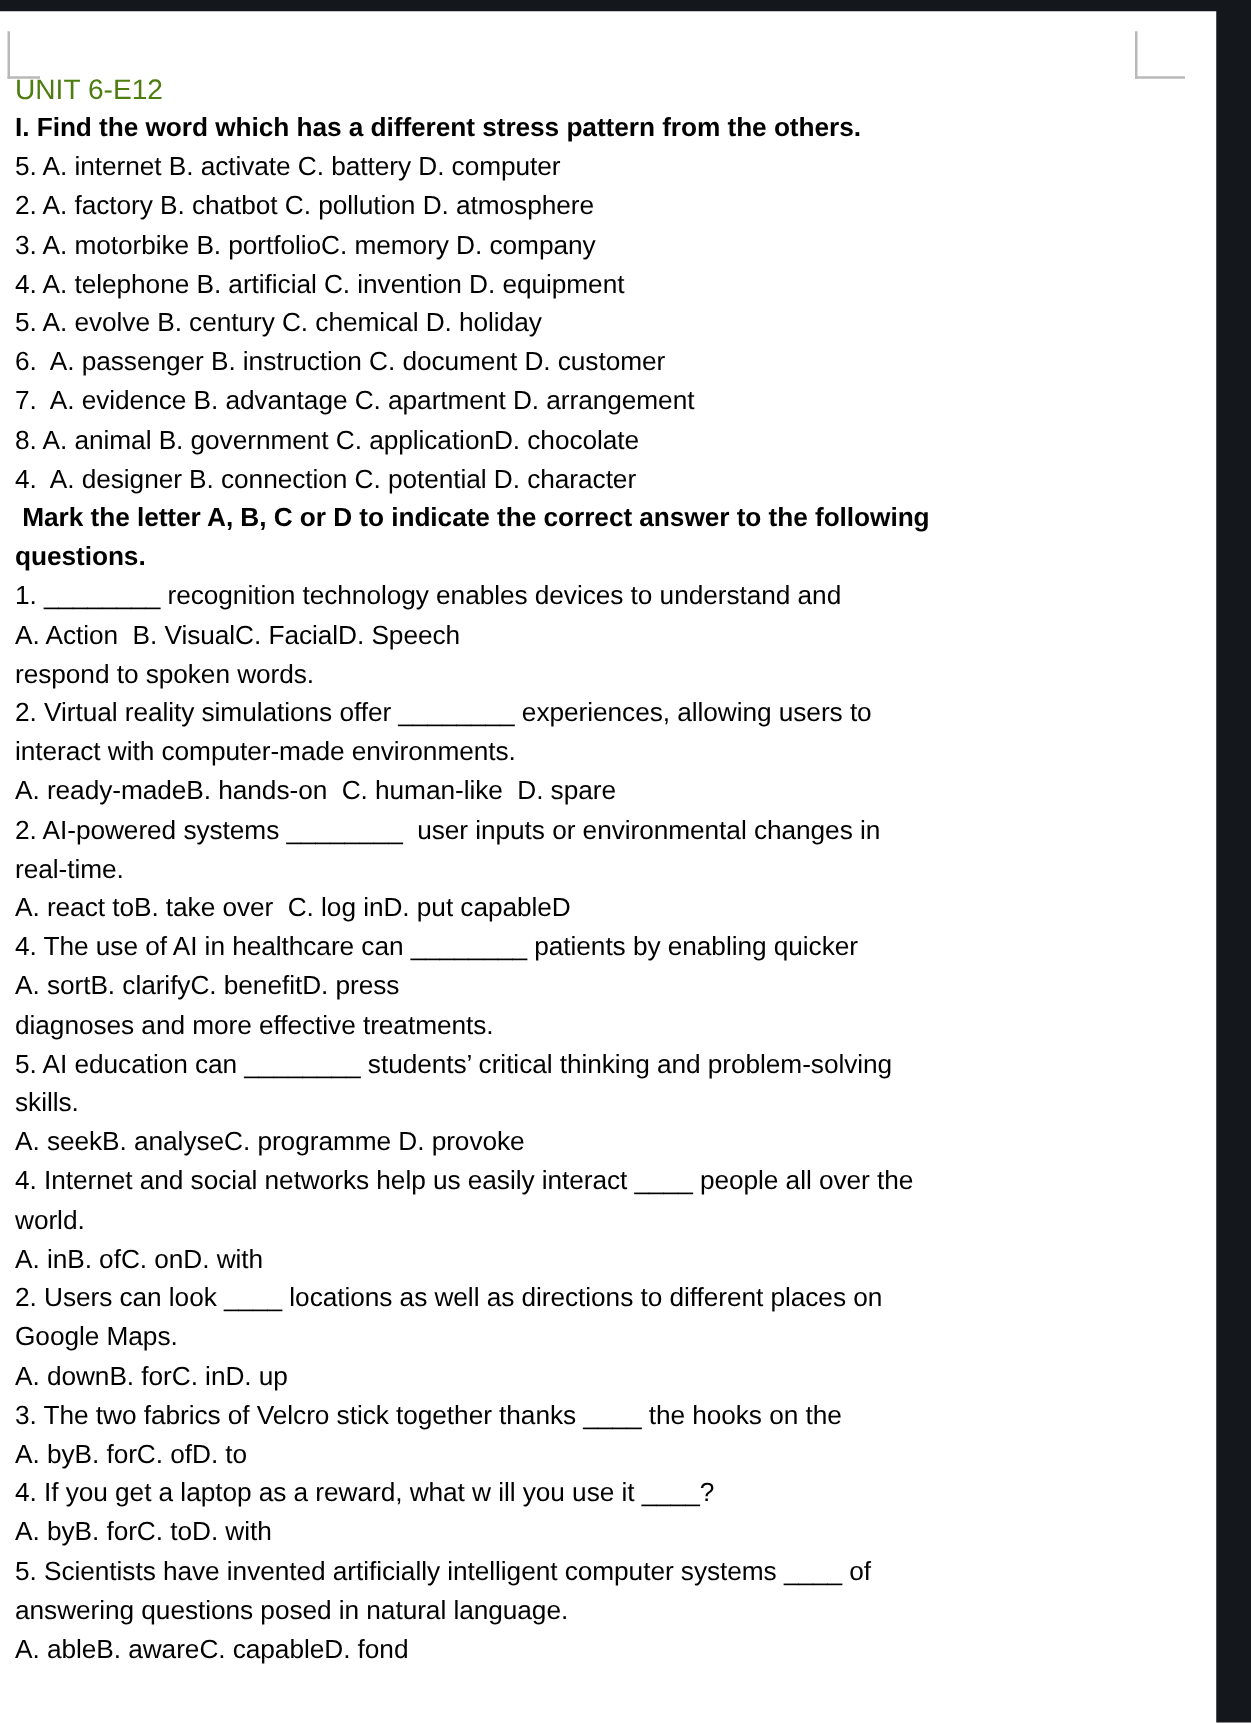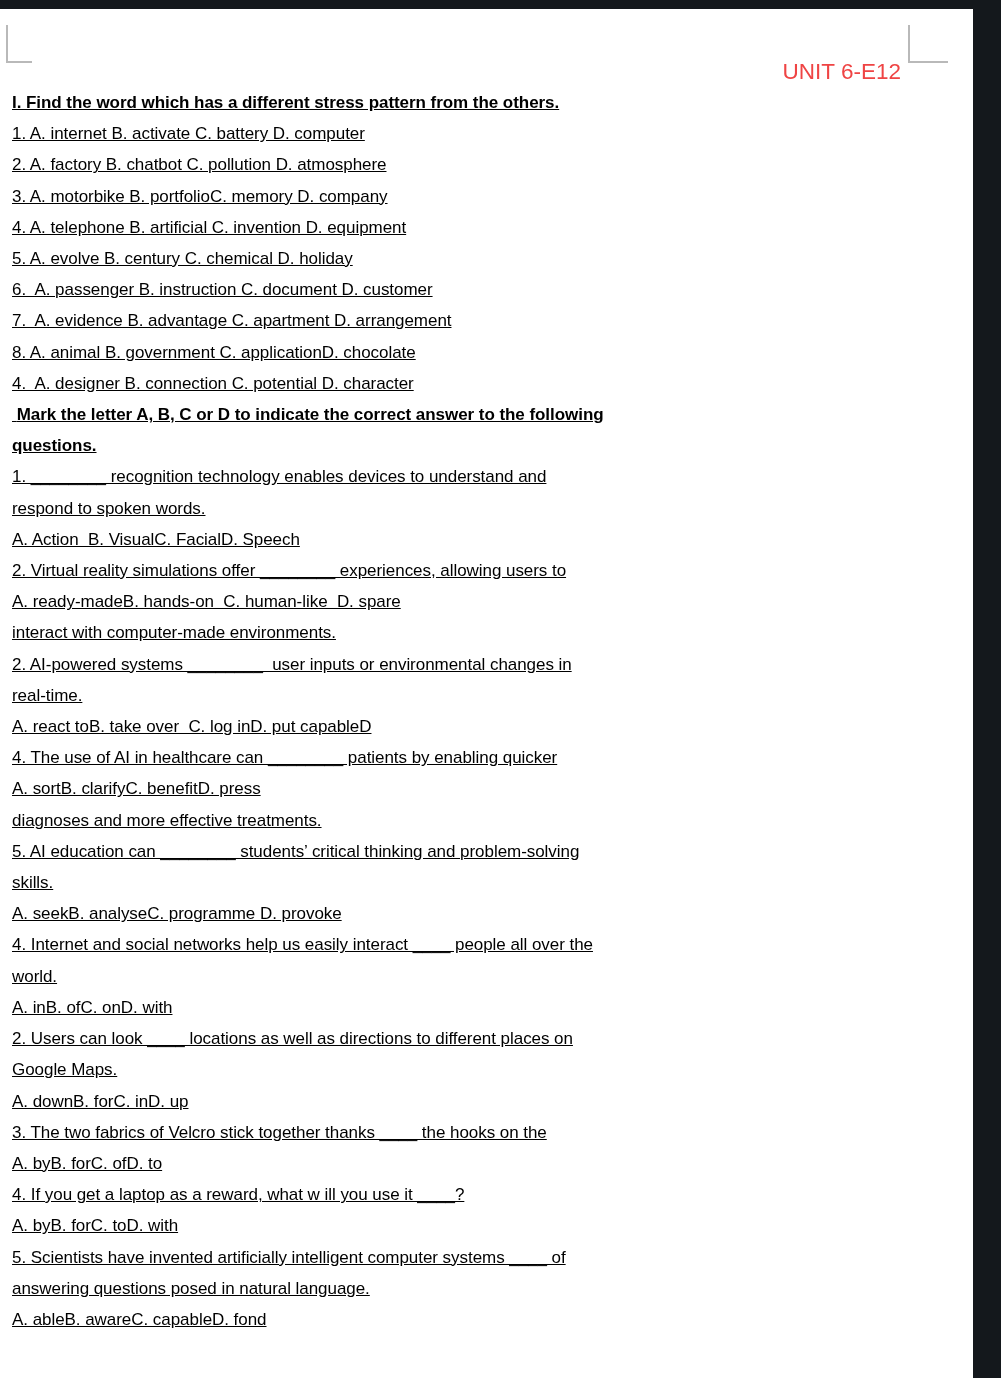--- a/index.html
+++ b/index.html
@@ -60,36 +60,35 @@
     border-bottom: 2px solid #b9b9b9;
   }
   #doc-body {
     position: absolute;
     left: 0;
     top: 47px;
     width: 973px;
     padding: 0 14px 0 12px;
   }
   .doc-title {
-    text-align: right;
+    text-align: left;
     font-size: 22.5px;
     line-height: 31px;
-    color: #ef4444;
+    color: #4d7c0f;
     font-weight: 400;
     white-space: pre;
     margin-right: 58px;
   }
   .line {
-    font-size: 17px;
+    font-size: 21px;
     line-height: 31.2px;
     color: #000;
     font-weight: 400;
     white-space: pre-wrap;
     letter-spacing: -0.05px;
-    text-decoration: underline;
   }
   .line.bold {
     font-weight: 700;
   }
 </style>
 </head>
 <body>
 
 <div id="scan-band-top"></div>
 <div id="scan-band-right"></div>
@@ -98,40 +97,40 @@
 
   <div class="crop-mark" id="crop-mark-top-left"></div>
   <div class="crop-mark" id="crop-mark-top-right"></div>
 
   <div id="doc-body">
 
     <div class="doc-title">UNIT 6-E12</div>
 
     <div class="line bold">I. Find the word which has a different stress pattern from the others.</div>
 
-    <div class="line">1. A. internet B. activate C. battery D. computer</div>
+    <div class="line">5. A. internet B. activate C. battery D. computer</div>
     <div class="line">2. A. factory B. chatbot C. pollution D. atmosphere</div>
     <div class="line">3. A. motorbike B. portfolioC. memory D. company</div>
     <div class="line">4. A. telephone B. artificial C. invention D. equipment</div>
     <div class="line">5. A. evolve B. century C. chemical D. holiday</div>
     <div class="line">6.  A. passenger B. instruction C. document D. customer</div>
     <div class="line">7.  A. evidence B. advantage C. apartment D. arrangement</div>
     <div class="line">8. A. animal B. government C. applicationD. chocolate</div>
     <div class="line">4.  A. designer B. connection C. potential D. character</div>
 
     <div class="line bold"> Mark the letter A, B, C or D to indicate the correct answer to the following</div>
     <div class="line bold">questions.</div>
 
     <div class="line">1. ________ recognition technology enables devices to understand and</div>
+    <div class="line">A. Action  B. VisualC. FacialD. Speech</div>
     <div class="line">respond to spoken words.</div>
-    <div class="line">A. Action  B. VisualC. FacialD. Speech</div>
 
     <div class="line">2. Virtual reality simulations offer ________ experiences, allowing users to</div>
+    <div class="line">interact with computer-made environments.</div>
     <div class="line">A. ready-madeB. hands-on  C. human-like  D. spare</div>
-    <div class="line">interact with computer-made environments.</div>
 
     <div class="line">2. AI-powered systems ________  user inputs or environmental changes in</div>
     <div class="line">real-time.</div>
     <div class="line">A. react toB. take over  C. log inD. put capableD</div>
 
     <div class="line">4. The use of AI in healthcare can ________ patients by enabling quicker</div>
     <div class="line">A. sortB. clarifyC. benefitD. press</div>
     <div class="line">diagnoses and more effective treatments.</div>
 
     <div class="line">5. AI education can ________ students’ critical thinking and problem-solving</div>

